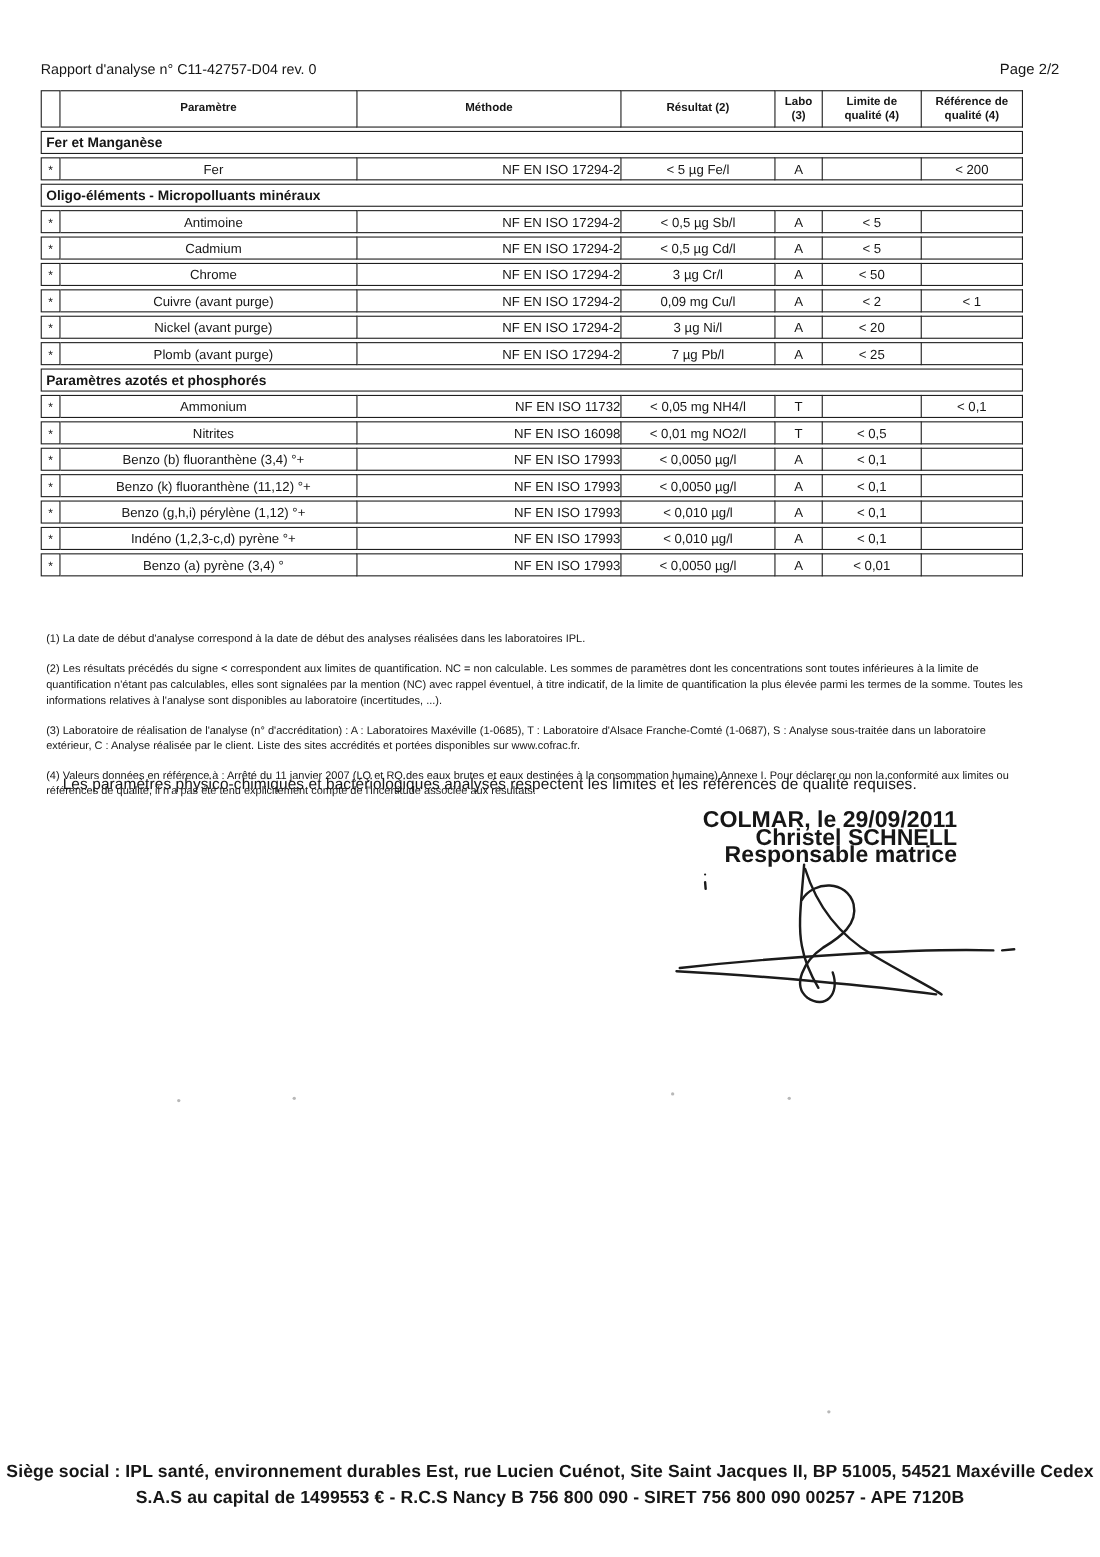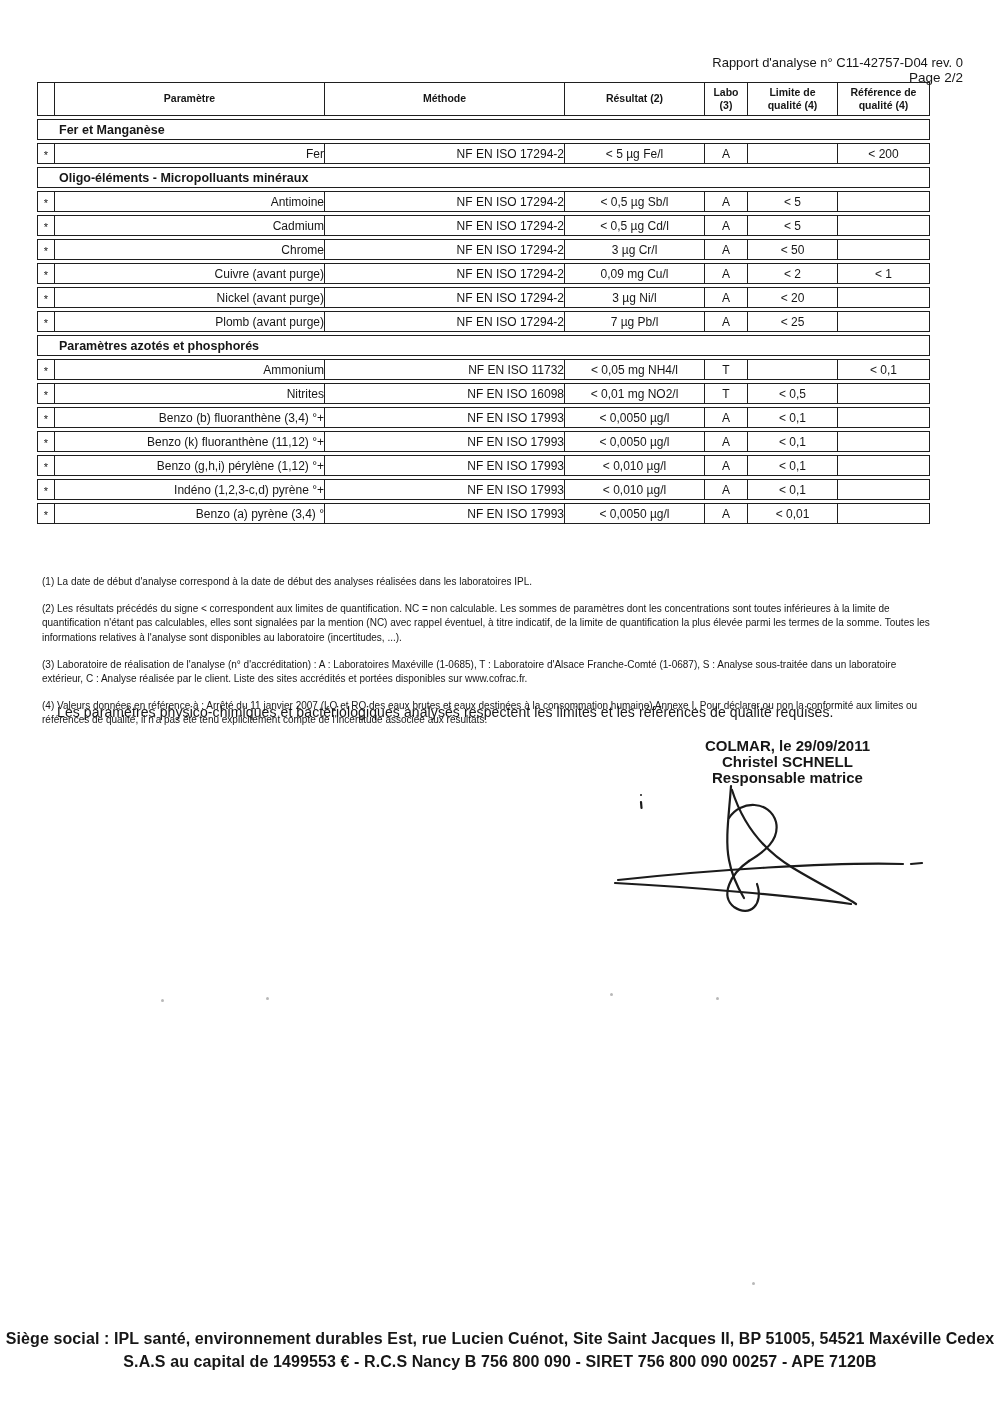--- a/index.html
+++ b/index.html
@@ -15,21 +15,20 @@
     overflow: hidden;
   }
   
   .doc-header {
     position: absolute;
     top: 55px; left: 37px; right: 37px;
     display: flex;
     justify-content: space-between;
     align-items: flex-end;
     font-size: 13px;
-    flex-direction: column;
   }
   .doc-header .right { font-size: 13.5px; }
 
   
   table.results {
     position: absolute;
     top: 79px; left: 37px;
     width: 893px;
     border-collapse: separate;
     border-spacing: 0 3px;
@@ -50,30 +49,30 @@
     font-weight: bold;
     text-align: center;
     vertical-align: middle;
     white-space: pre-line;
     line-height: 1.25;
   }
   tr.section-row td {
     height: 21px;
     font-size: 12.5px;
     font-weight: bold;
-    padding-left: 21px;
+    padding-left: 4px;
     vertical-align: middle;
   }
   tr.data-row td {
     height: 21px;
     font-size: 12px;
     vertical-align: middle;
   }
   tr.data-row td.c0 { text-align: center; font-size: 11px; padding-top: 3px; }
-  tr.data-row td.c1 { padding-left: 9px; text-align: right; }
+  tr.data-row td.c1 { padding-left: 9px; text-align: center; }
   tr.data-row td.c2 { padding-left: 8px; text-align: right; }
   tr.data-row td.c3, tr.data-row td.c4,
   tr.data-row td.c5, tr.data-row td.c6 { text-align: center; }
 
   
   .notes {
     position: absolute;
     top: 575px; left: 42px; width: 890px;
     font-size: 10px;
     line-height: 1.42;
@@ -84,23 +83,23 @@
     top: 704px; left: 57px; width: 900px;
     font-size: 14px;
     letter-spacing: 0.1px;
   }
 
   
   .sign-block {
     position: absolute;
     top: 738px;
     right: 130px;
-    text-align: center;
+    text-align: right;
     font-weight: bold;
-    font-size: 15px;
+    font-size: 21px;
     line-height: 16px;
   }
   .signature-svg {
     position: absolute;
     top: 780px; left: 598px;
     width: 345px; height: 145px;
   }
 
   
   .footer {

